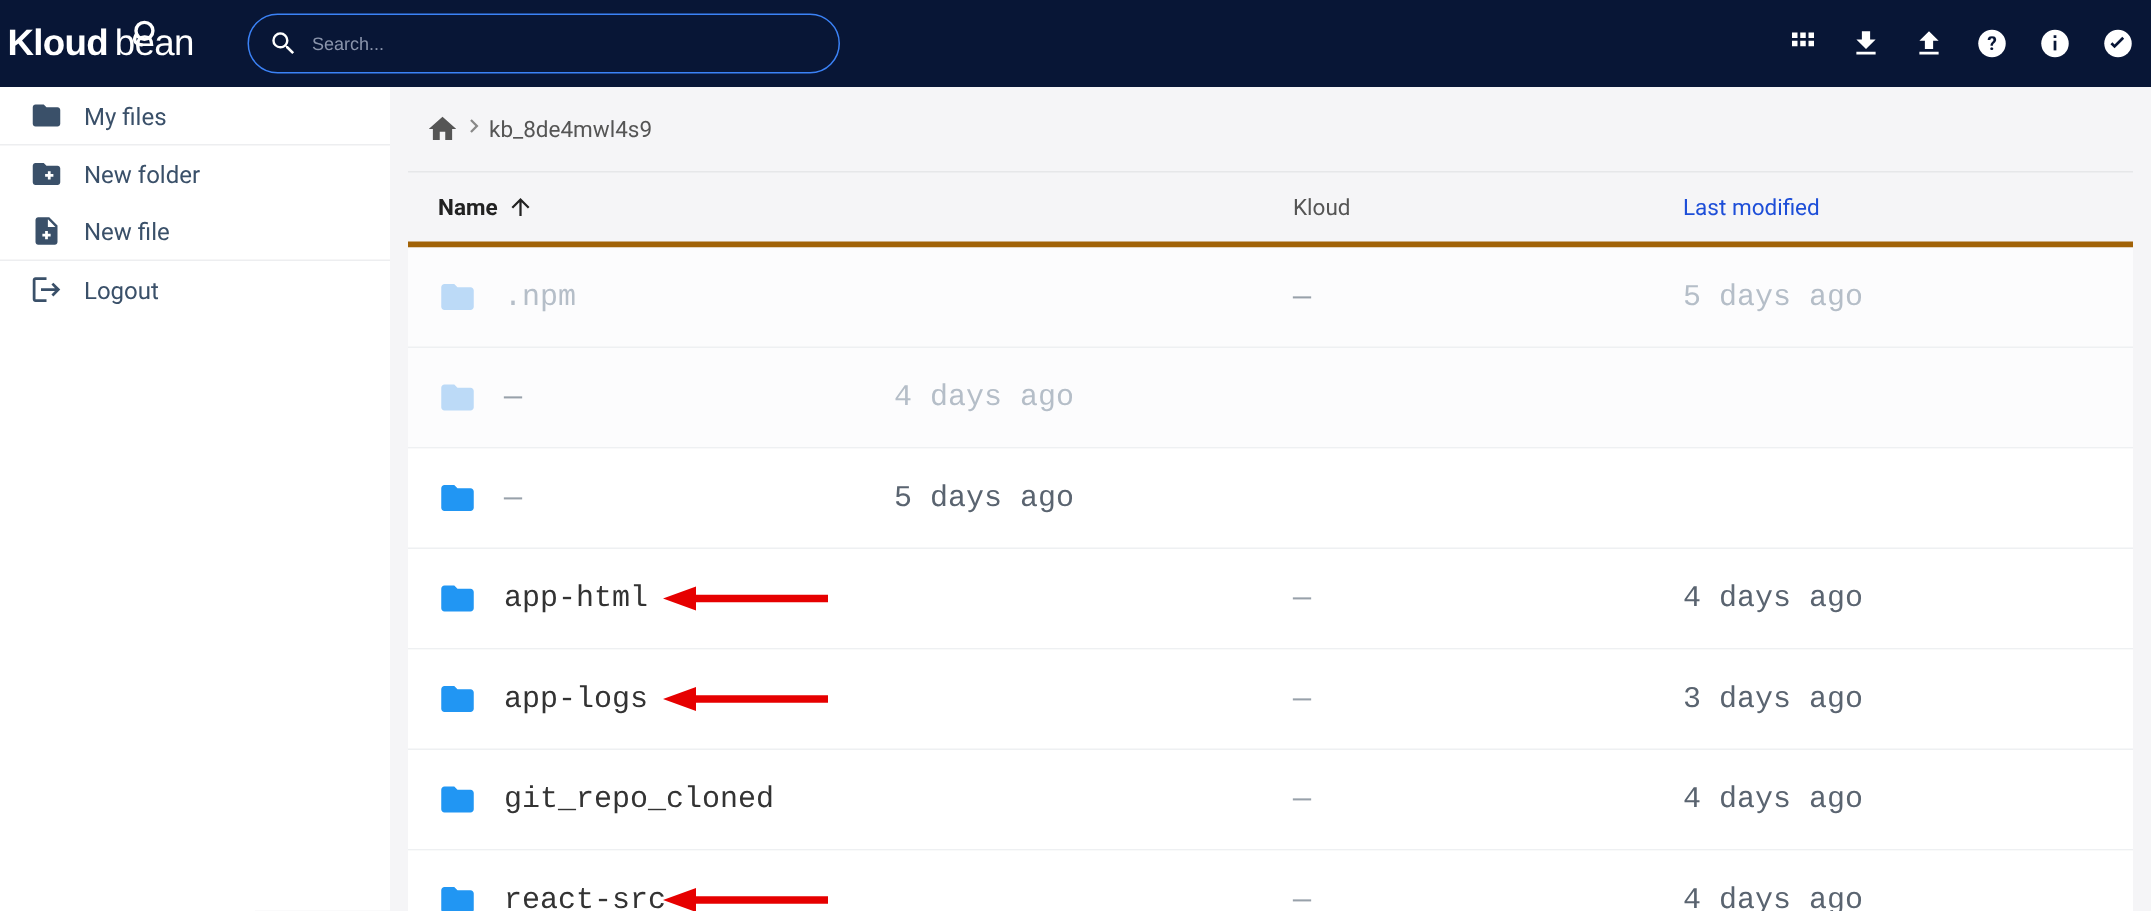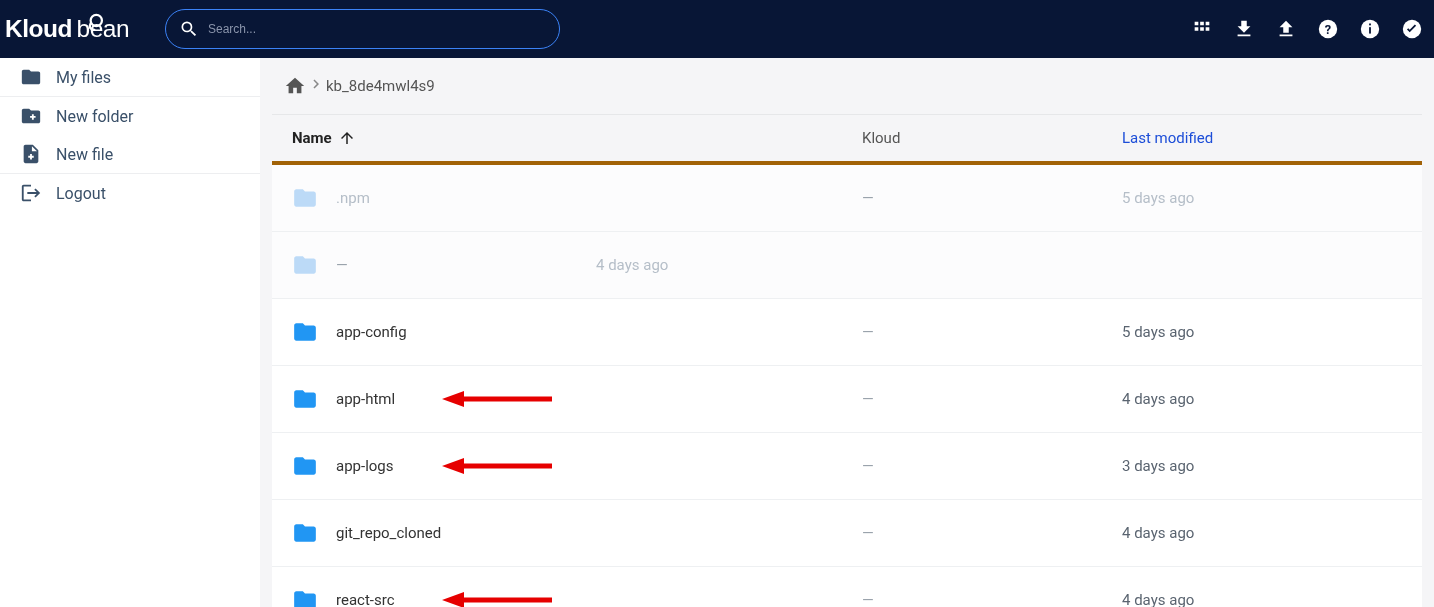--- a/index.html
+++ b/index.html
@@ -169,25 +169,26 @@
     }
     .table-header .col-name { font-weight: 700; }
     .sort-icon {
       width: 18px;
       height: 18px;
     }
     .table-row {
       display: flex;
       align-items: center;
       padding: 20px 20px;
-      font-size: 15px;
+      font-size: 20px;
       border-bottom: 1px solid #eef0f2;
       background: #fff;
       cursor: pointer;
       position: relative;
+      font-family: Liberation Mono, monospace;
     }
     .table-row.hidden-row {
       color: #b5bec8;
       background: #fcfcfd;
     }
     .table-row.hidden-row .folder-icon { color: #bcdaf7; }
     .table-row .col-size { color: #98a1aa; }
     .table-row .col-modified { color: #5a6470; }
     .table-row.hidden-row .col-modified { color: #b5bec8; }
     .folder-icon {
@@ -345,21 +346,20 @@
             <span class="folder-icon"><svg viewBox="0 0 24 24" fill="currentColor">
                 <path d="M10 4H4c-1.1 0-2 .9-2 2v12c0 1.1.9 2 2 2h16c1.1 0 2-.9 2-2V8c0-1.1-.9-2-2-2h-8l-2-2z"></path>
               </svg></span>
             <span class="col-size">—</span>
             <span class="col-modified">4 days ago</span>
           </div>
           <div class="table-row">
             <span class="folder-icon"><svg viewBox="0 0 24 24" fill="currentColor">
                 <path d="M10 4H4c-1.1 0-2 .9-2 2v12c0 1.1.9 2 2 2h16c1.1 0 2-.9 2-2V8c0-1.1-.9-2-2-2h-8l-2-2z"></path>
               </svg></span>
-            <span class="row-name-text">app-config</span>
             <span class="col-size">—</span>
             <span class="col-modified">5 days ago</span>
           </div>
           <div class="table-row">
             <span class="folder-icon"><svg viewBox="0 0 24 24" fill="currentColor">
                 <path d="M10 4H4c-1.1 0-2 .9-2 2v12c0 1.1.9 2 2 2h16c1.1 0 2-.9 2-2V8c0-1.1-.9-2-2-2h-8l-2-2z"></path>
               </svg></span>
             <span class="row-name-text">app-html</span>
             <span class="col-size">—</span>
             <span class="col-modified">4 days ago</span>

